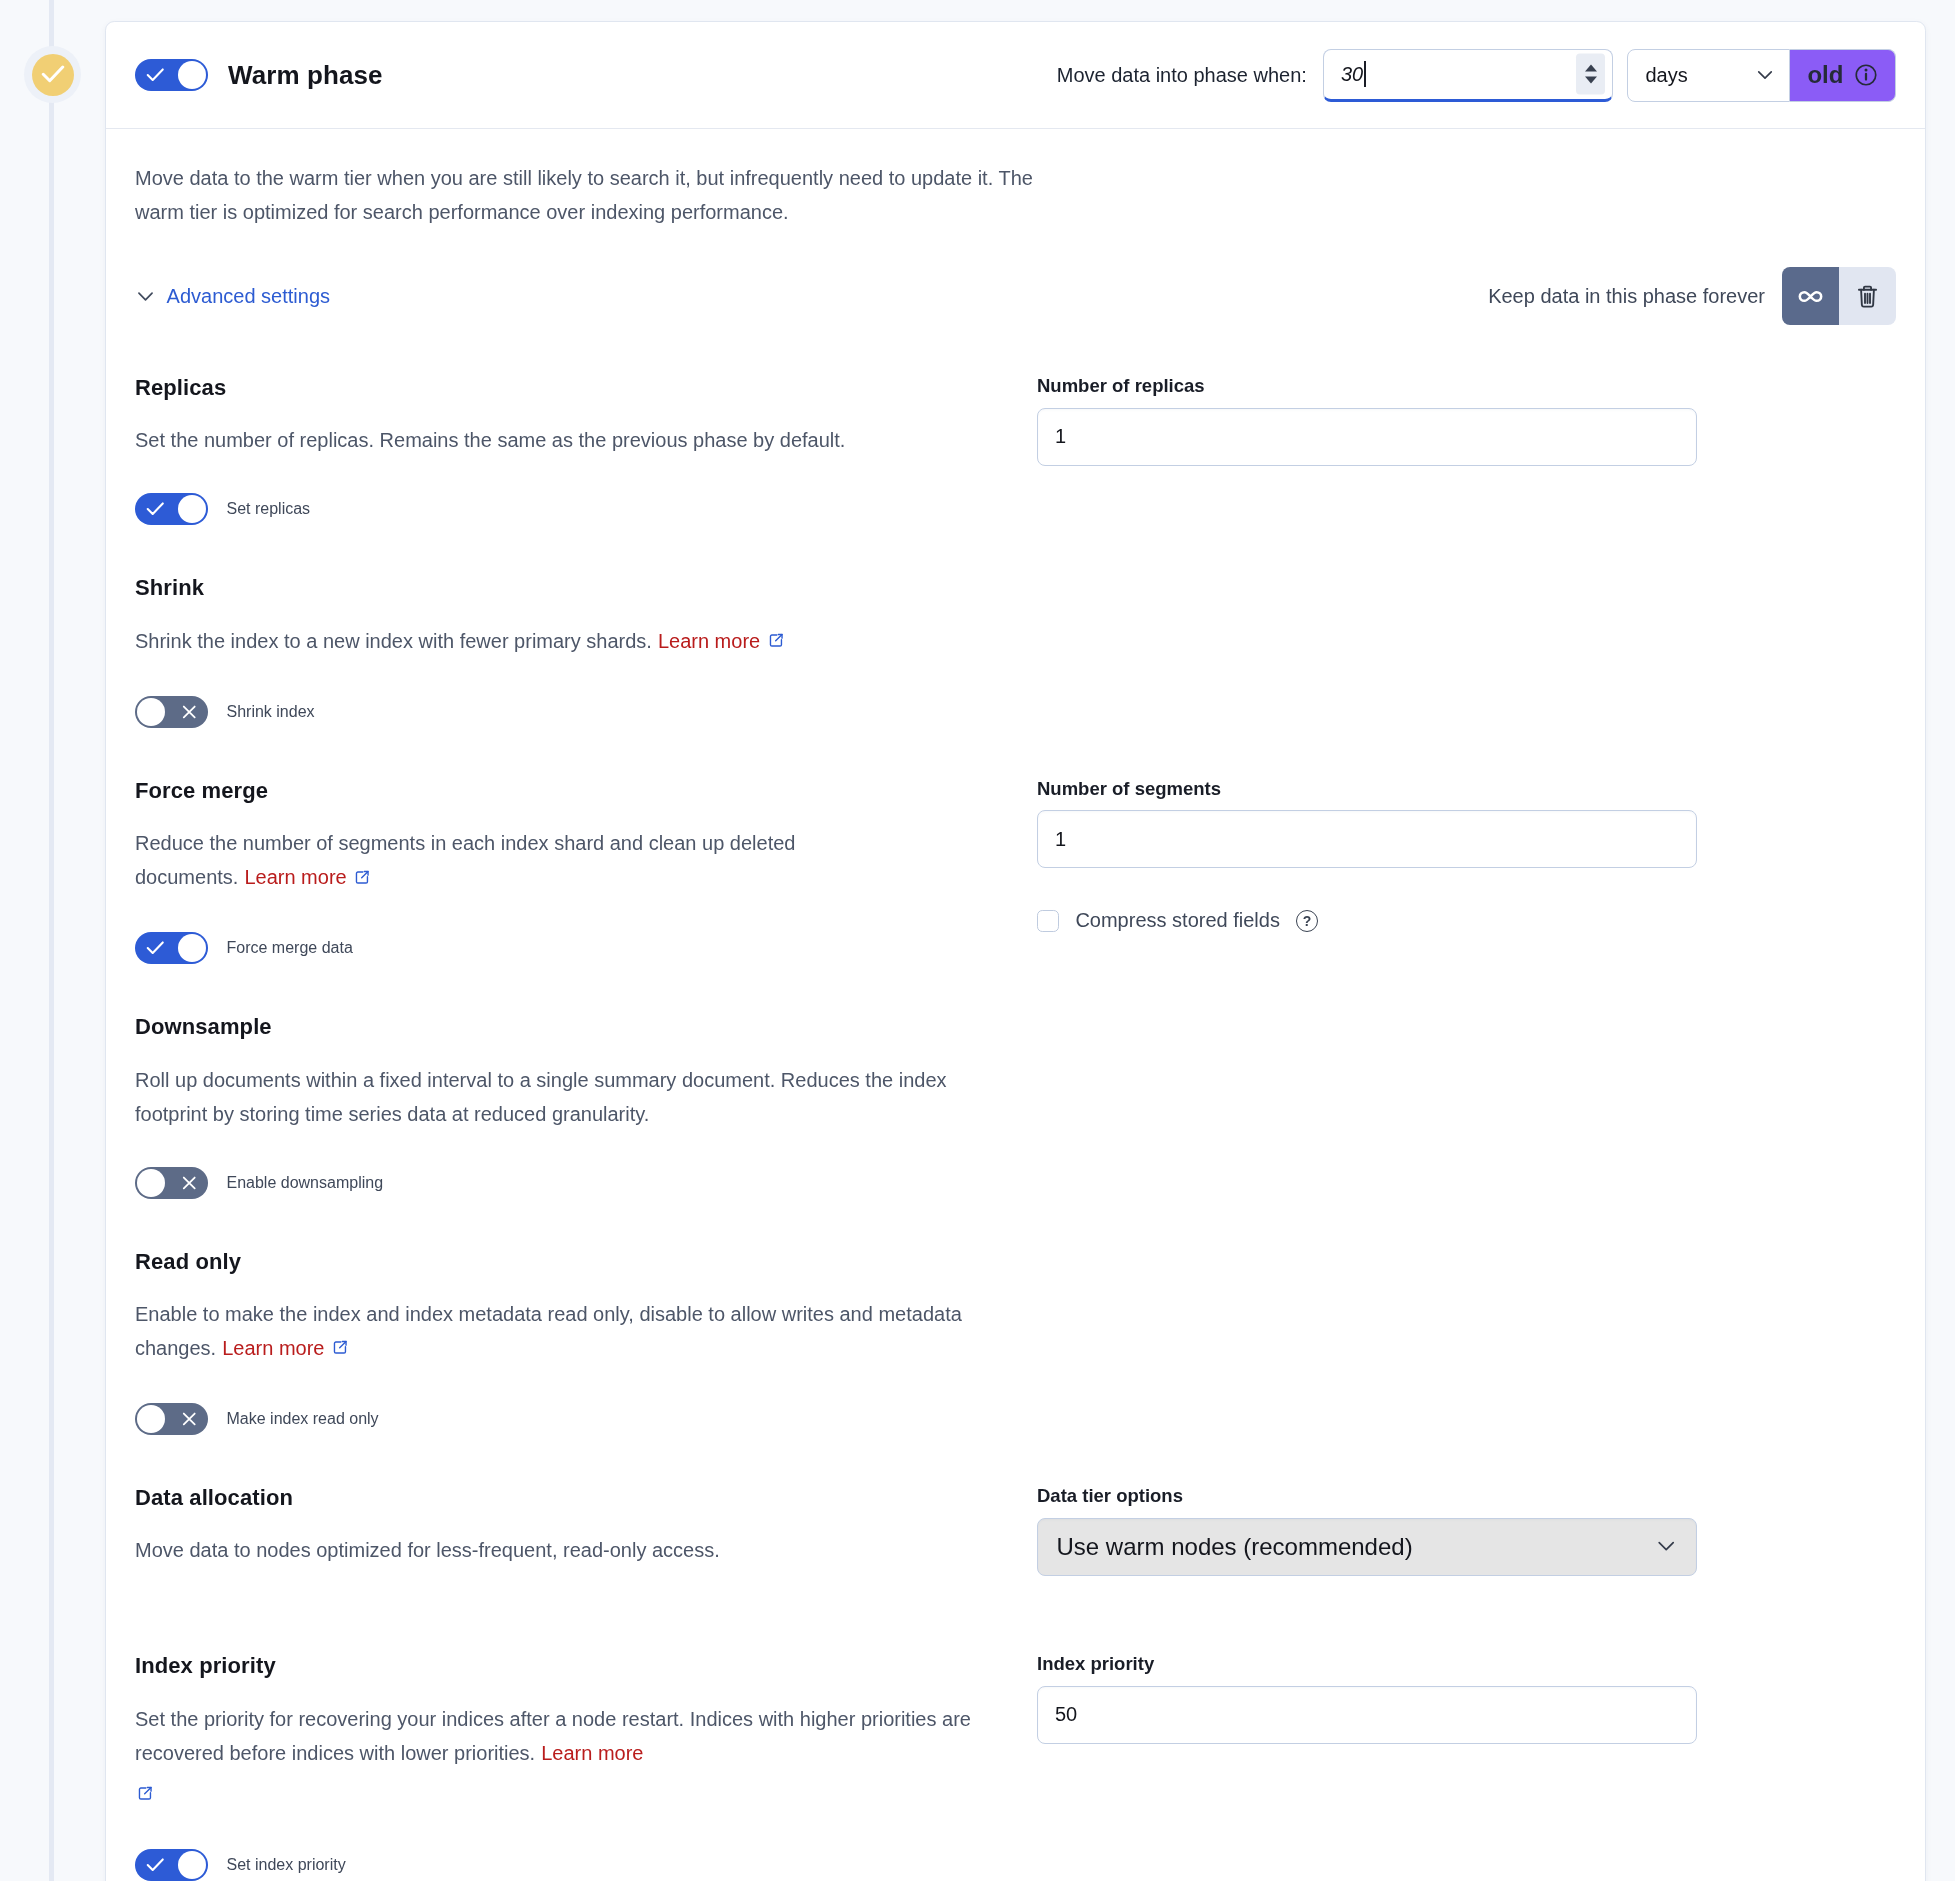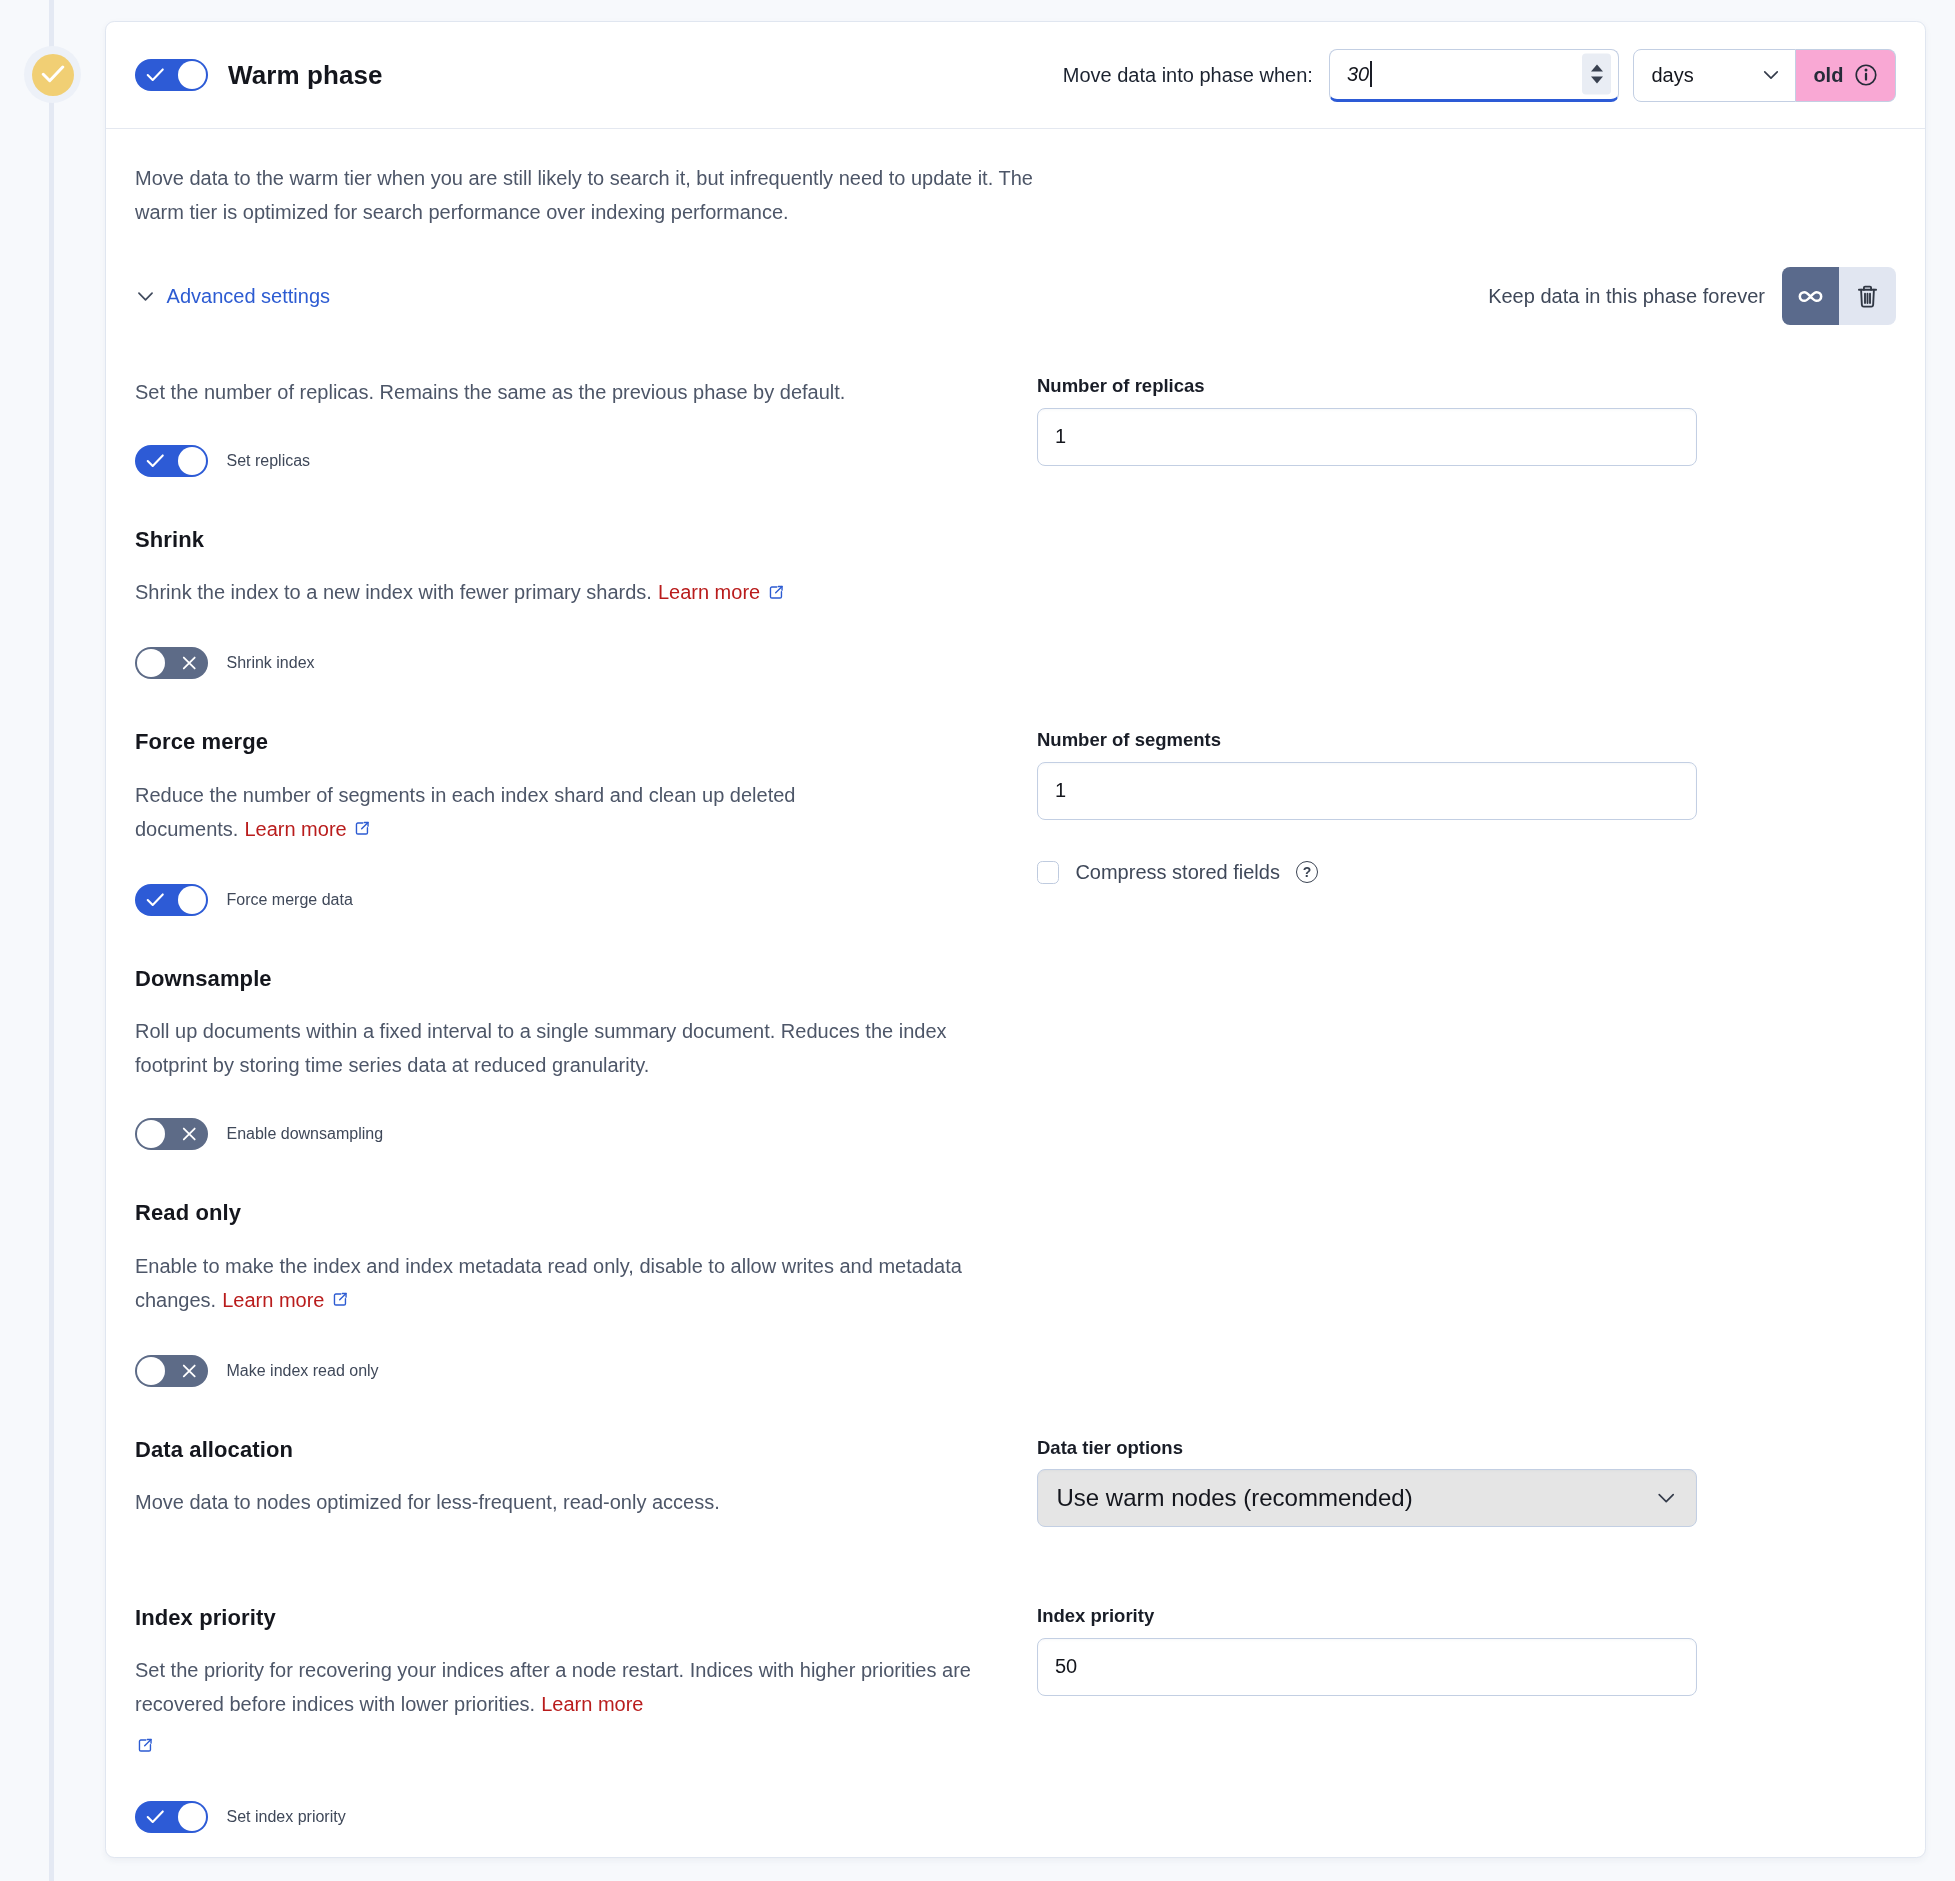--- a/index.html
+++ b/index.html
@@ -52,23 +52,23 @@
   .tri-down { width:0; height:0; border-left:6px solid transparent; border-right:6px solid transparent; border-top:7.3px solid #394150; }
 
   
   .unit-group { display:flex; margin-left:14.5px; }
   .unit-select {
     width:163px; height:53px; background:#fff; border:1.3px solid #C3CFE3;
     border-radius:8px 0 0 8px; display:flex; align-items:center; justify-content:space-between;
     padding:0 14.5px 0 17px; font-size:20px; color:#14161D; cursor:pointer;
   }
   .unit-append {
-    height:53px; background:#f9a8d4; border:1.3px solid #C3CFE3; border-left:none;
+    height:53px; background:#8b5cf6; border:1.3px solid #C3CFE3; border-left:none;
     border-radius:0 8px 8px 0; display:flex; align-items:center; gap:10.6px;
-    padding:0 17px; font-size:20px; font-weight:600; color:#252B38;
+    padding:0 17px; font-size:24px; font-weight:600; color:#252B38;
   }
 
   
   .panel-body { padding:32px 29px 24px 29px; }
   .phase-desc { font-size:20px; line-height:34px; color:#4D5668; max-width:924px; }
 
   .advanced-row { margin-top:38px; display:flex; align-items:center; justify-content:space-between; }
   .advanced-link { display:flex; align-items:center; gap:10.6px; cursor:pointer; }
   .advanced-link .label { font-size:20px; color:#2C5BD2; }
   .keep-row { display:flex; align-items:center; }
@@ -201,20 +201,21 @@
               <path d="M3.9 3.7l.5 9.8c.1.6.5 1 1.1 1h5c.6 0 1-.4 1.1-1l.5-9.8"></path>
               <path d="M6.4 6.2v6M8 6.2v6M9.6 6.2v6"></path>
             </svg>
           </div>
         </div>
       </div>
     </div>
 
     <div class="section">
       <div>
+        <div class="sec-title">Replicas</div>
         <p class="sec-desc">Set the number of replicas. Remains the same as the previous phase by default.</p>
         <div class="toggle-row">
           <div class="toggle on">
             <span class="glyph">
                 <svg width="18.5" height="14.5" viewBox="0 0 16 12">
                   <path d="M1.5 6l4.3 4.3L14.5 1.2" fill="none" stroke="#fff" stroke-width="1.8" stroke-linecap="round" stroke-linejoin="round"></path>
                 </svg>
               </span>
             <span class="knob"></span>
           </div>

